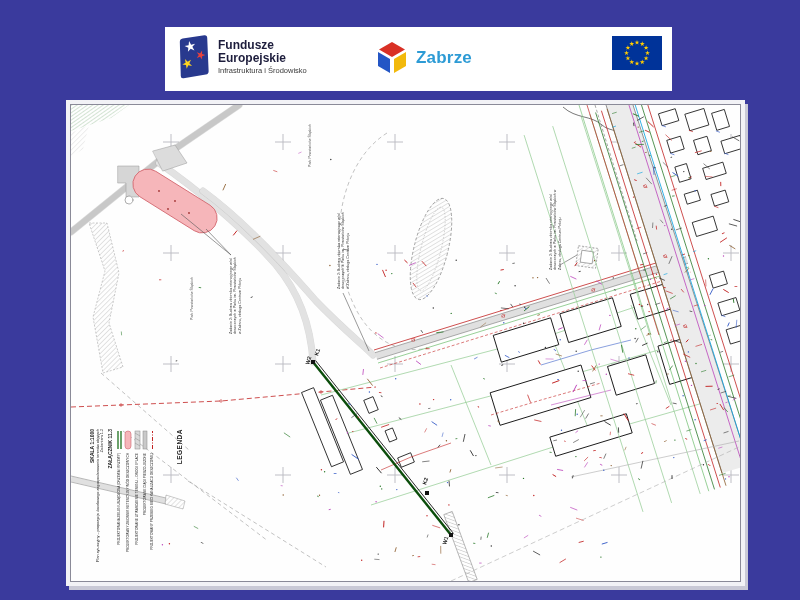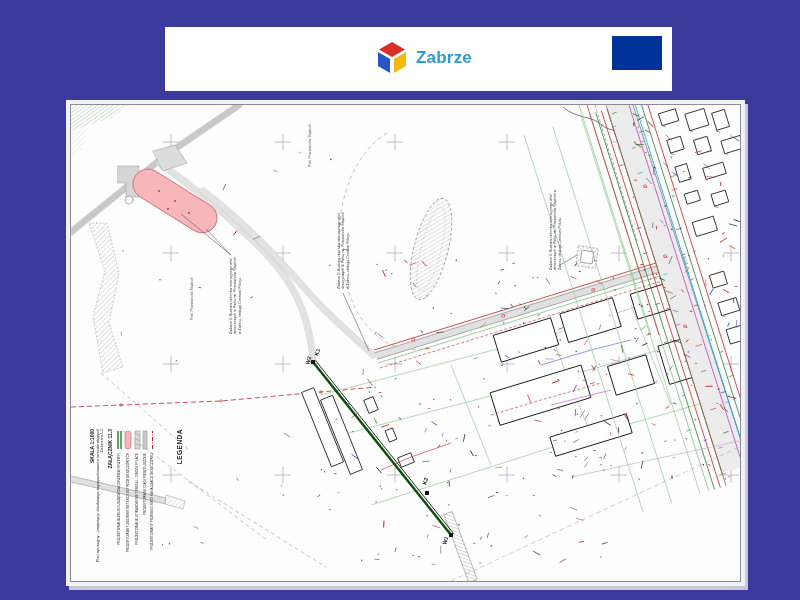--- a/index.html
+++ b/index.html
@@ -49,20 +49,36 @@
   .lg-item{display:flex;align-items:center;gap:2px;}
   .lg-item-label{flex:1;font-size:3.2px;line-height:1.12;text-align:right;color:#222;}
   .lg-item-symbol{flex:0 0 22px;display:flex;justify-content:center;}
   .lg-title{margin-top:auto;font-size:6.5px;font-weight:bold;text-align:right;letter-spacing:0.5px;}
 </style>
 </head>
 <body>
 
 <div class="banner">
 
+  <div class="fe-group">
+    <svg width="34" height="46" viewBox="0 0 36 48">
+      <defs>
+        <polygon id="star-shape" points="0,-1 0.2245,-0.309 0.951,-0.309 0.3633,0.118 0.5878,0.809 0,0.382 -0.5878,0.809 -0.3633,0.118 -0.951,-0.309 -0.2245,-0.309"></polygon>
+      </defs>
+      <path d="M3,8 Q3,5 6,4.5 L29,1 Q32,0.8 32,4 L33.5,39 Q33.5,42 30.5,42.5 L7,46.5 Q4,47 4,44 Z" fill="#28398e"></path>
+      <use href="#star-shape" transform="translate(14,13) scale(6) rotate(-12)" fill="#ffffff"></use>
+      <use href="#star-shape" transform="translate(25,22) scale(5) rotate(18)" fill="#e8413c"></use>
+      <use href="#star-shape" transform="translate(11,31) scale(5.5) rotate(-28)" fill="#ffd51e"></use>
+    </svg>
+    <div class="fe-text">
+      <div class="fe-l">Fundusze</div>
+      <div class="fe-l">Europejskie</div>
+      <div class="fe-sub">Infrastruktura i Środowisko</div>
+    </div>
+  </div>
 
   <div class="zab-group">
     <svg width="34" height="34" viewBox="0 0 34 34">
       <polygon points="17,1 30,8.5 17,16 4,8.5" fill="#d93025"></polygon>
       <polygon points="3,11 15,18 15,32 3,25" fill="#2456c5"></polygon>
       <polygon points="31,11 19,18 19,32 31,25" fill="#f2b90c"></polygon>
     </svg>
     <span class="zab-name">Zabrze</span>
   </div>
 

